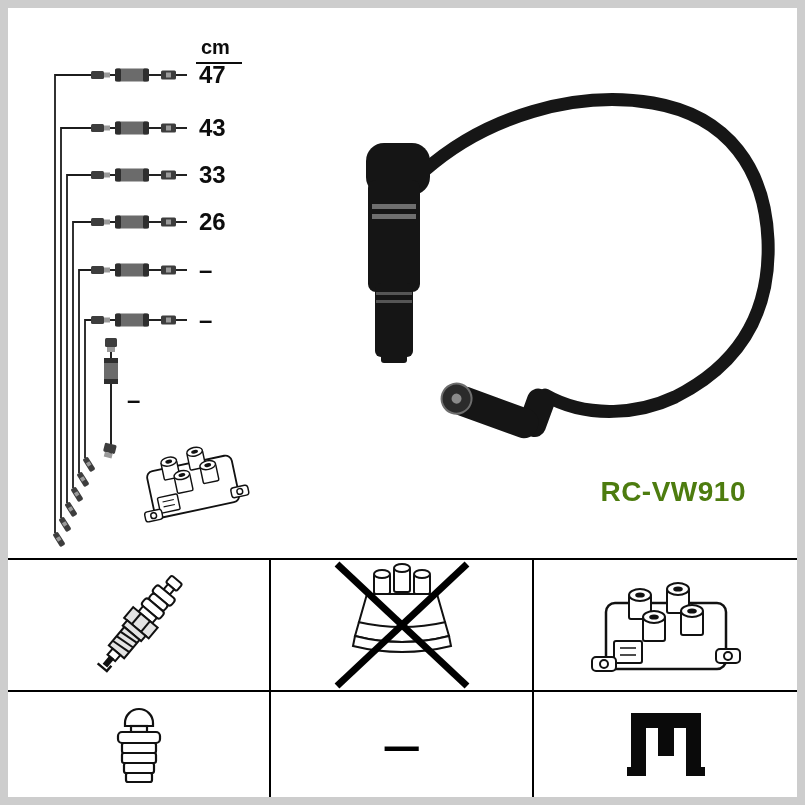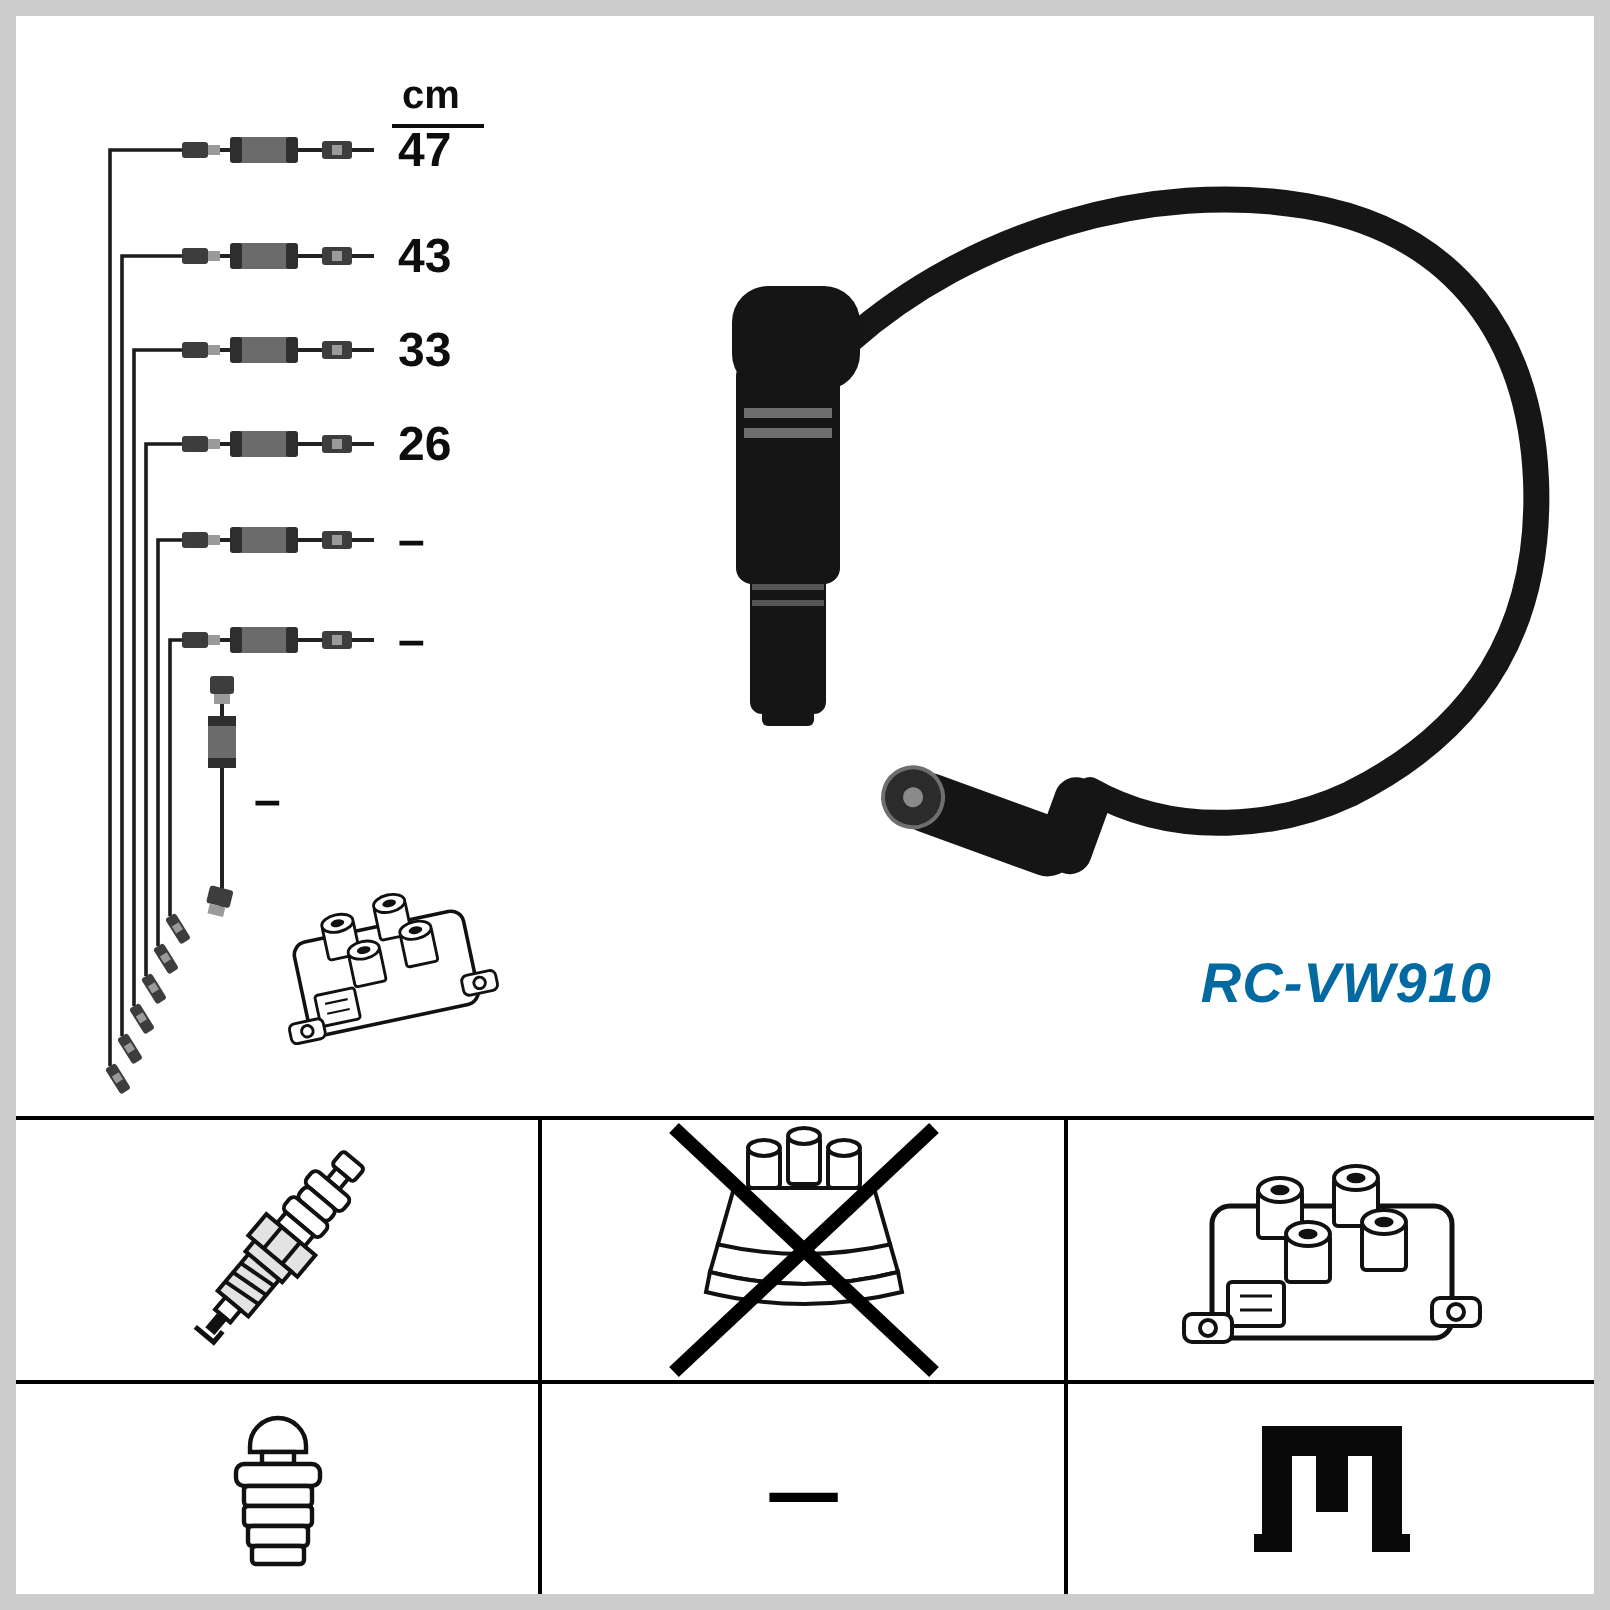--- a/index.html
+++ b/index.html
@@ -2,21 +2,21 @@
 <html><head>
 <meta charset="utf-8">
 <style>
   * { margin:0; padding:0; box-sizing:border-box; }
   html,body { width:805px; height:805px; background:#fff;
               font-family:"Liberation Sans", sans-serif; }
   .frame { position:relative; width:805px; height:805px;
            border:8px solid #cdcdcd; background:#fff; overflow:hidden; }
   .top { position:absolute; left:0; top:0; width:733px; height:550px;margin-left:33px; }
   .scene { position:absolute; left:0; top:0; }
-  .codes { position:absolute; top:468px; right:28px; text-align:right; color:#0369a1;font-style:italic; }
+  .codes { position:absolute; top:468px; right:28px; text-align:right; color:#4d7c0f; }
   .model { font-size:28px; font-weight:bold; letter-spacing:.5px; }
   .stock { font-size:19px; font-weight:bold; margin-top:5px; }
   .grid { position:absolute; left:0; top:550px; width:789px; height:239px;
           border-top:2px solid #000; display:grid;
           grid-template-columns:1fr 1fr 1fr; grid-template-rows:132px 1fr; }
   .cell { display:flex; align-items:center; justify-content:center; }
   .br { border-right:2px solid #000; }
   .bb { border-bottom:2px solid #000; }
   .dash { font-size:46px; font-weight:bold; color:#000; line-height:1;
           transform:scaleX(1.5); }

